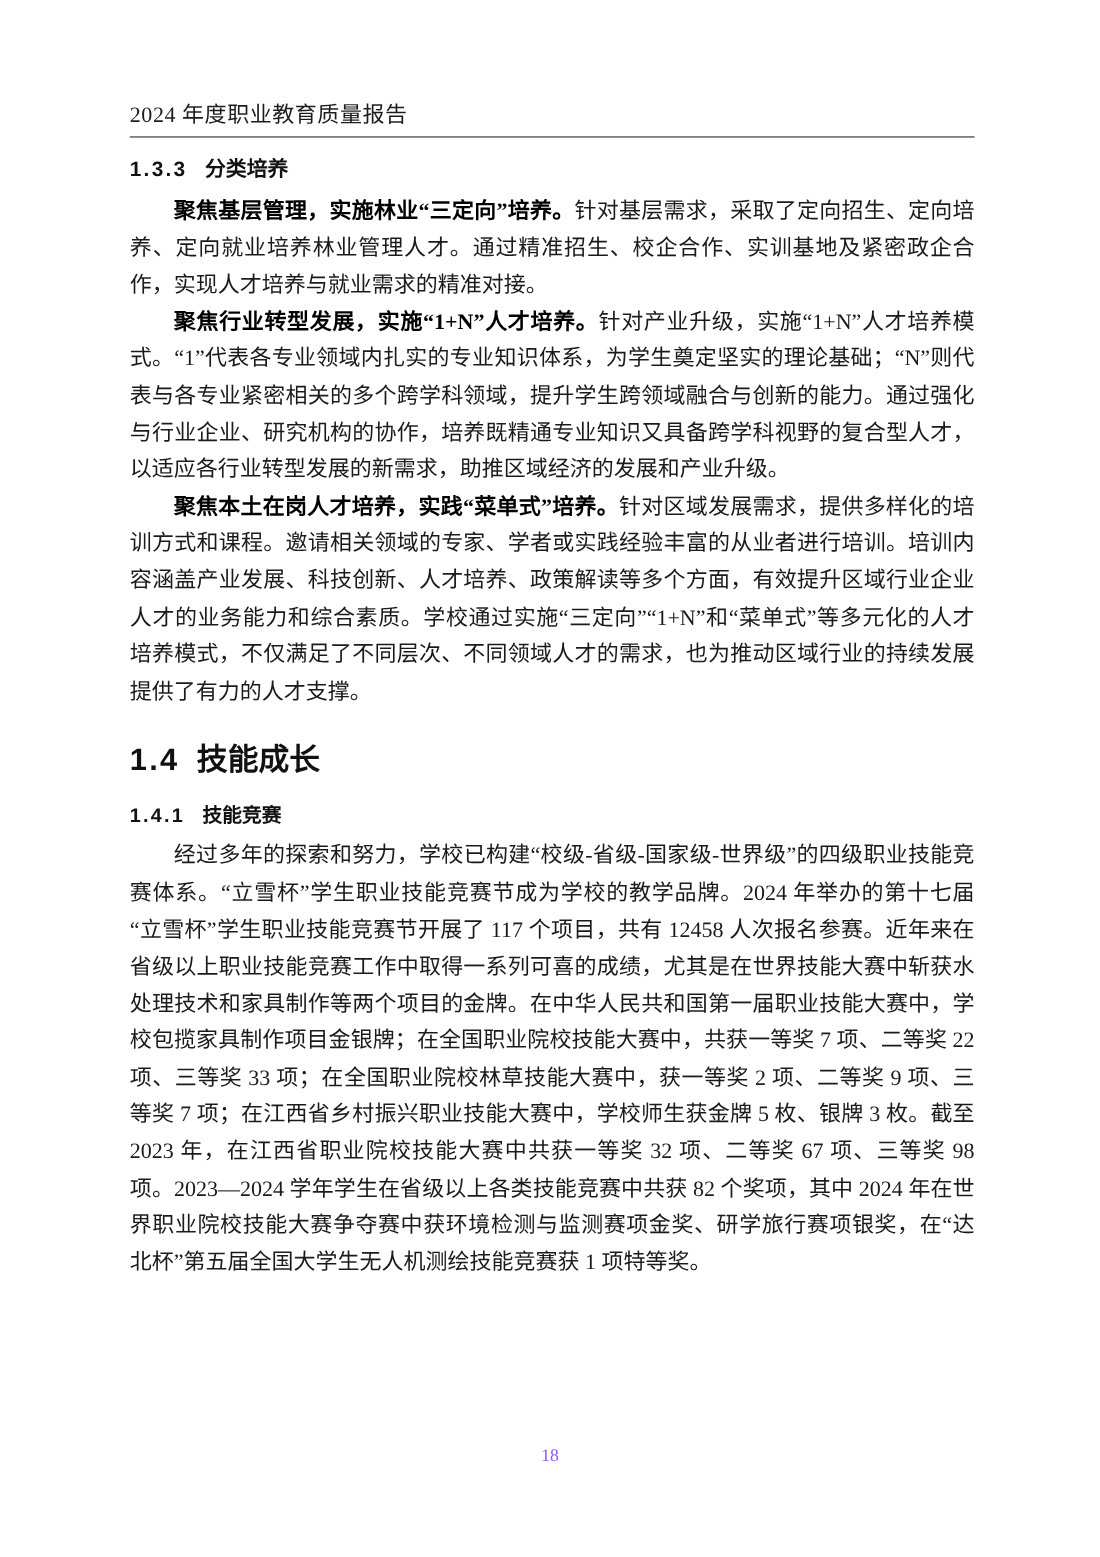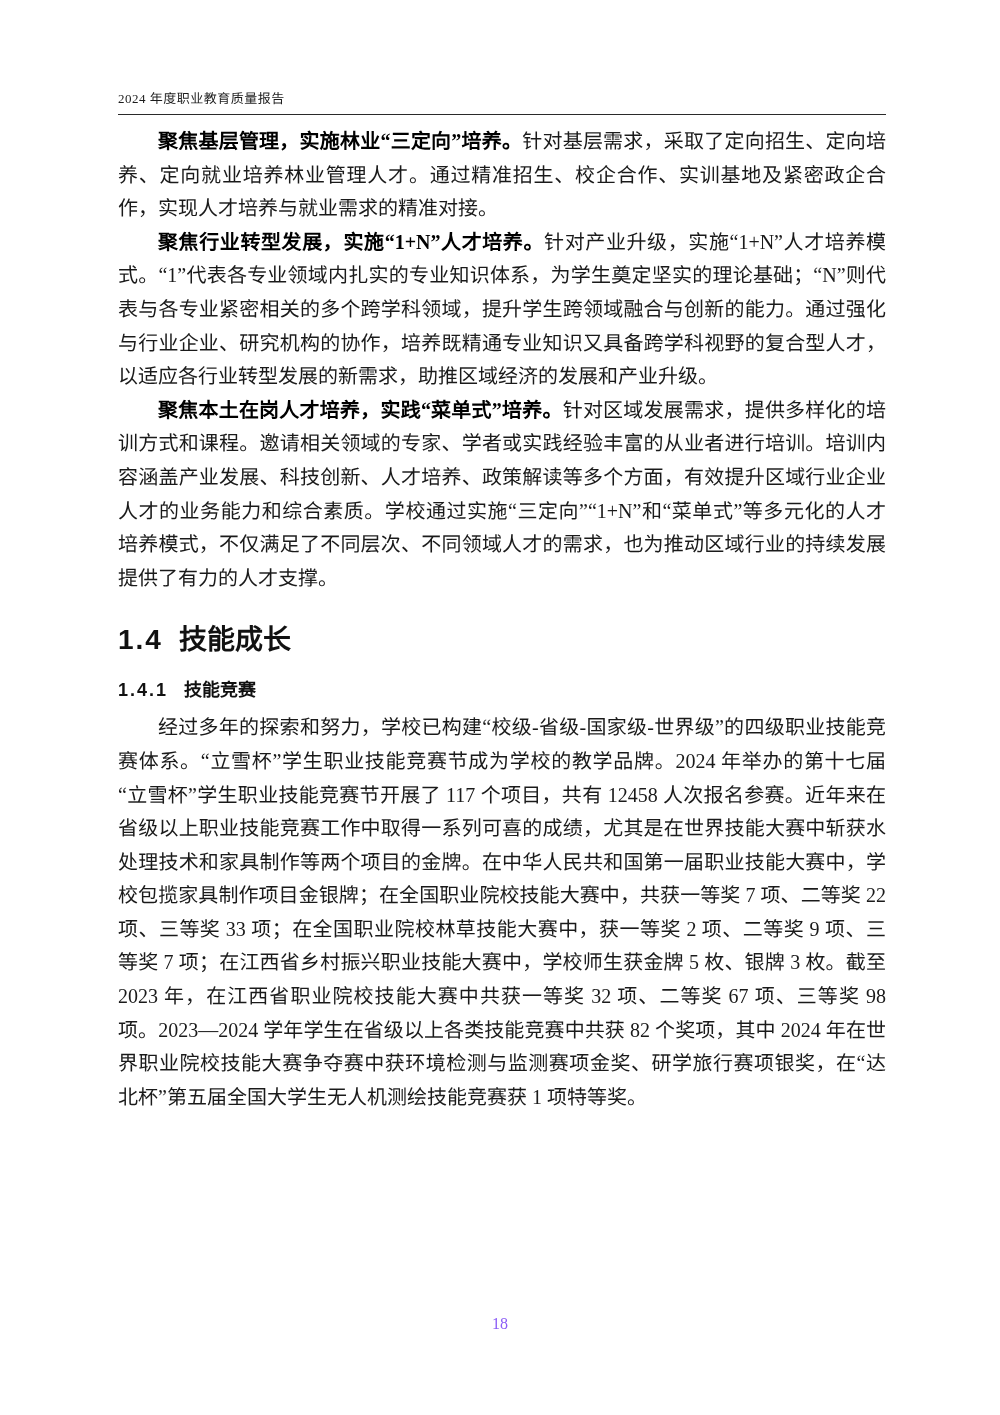--- a/index.html
+++ b/index.html
@@ -20,21 +20,21 @@
     background: #ffffff;
     overflow: hidden;
   }
   .content {
     position: absolute;
     left: 118px;
     top: 88px;
     width: 768px;
   }
   .doc-header-title {
-    font-size: 13px;
+    font-size: 20px;
     letter-spacing: 0.5px;
     color: #1c1c1c;
     padding-bottom: 7px;
   }
   .header-rule {
     border: 0;
     border-top: 1.6px solid #2a2a2a;
     margin: 0 0 0 0;
   }
   .heading {
@@ -85,20 +85,23 @@
 </style>
 </head>
 <body>
 
 <div class="page">
   <div class="content">
 
     <div class="doc-header-title">2024 年度职业教育质量报告</div>
     <hr class="header-rule">
 
+    <div class="heading h-level3">
+      <span class="num">1.3.3</span><span>分类培养</span>
+    </div>
 
     <div class="body-block">
       <p class="body-p"><span class="lead">聚焦基层管理，实施林业“三定向”培养。</span><span>针对基层需求，采取了定向招生、定向培养、定向就业培养林业管理人才。通过精准招生、校企合作、实训基地及紧密政企合作，实现人才培养与就业需求的精准对接。</span></p>
 
       <p class="body-p"><span class="lead">聚焦行业转型发展，实施“1+N”人才培养。</span><span>针对产业升级，实施“1+N”人才培养模式。“1”代表各专业领域内扎实的专业知识体系，为学生奠定坚实的理论基础；“N”则代表与各专业紧密相关的多个跨学科领域，提升学生跨领域融合与创新的能力。通过强化与行业企业、研究机构的协作，培养既精通专业知识又具备跨学科视野的复合型人才，以适应各行业转型发展的新需求，助推区域经济的发展和产业升级。</span></p>
 
       <p class="body-p"><span class="lead">聚焦本土在岗人才培养，实践“菜单式”培养。</span><span>针对区域发展需求，提供多样化的培训方式和课程。邀请相关领域的专家、学者或实践经验丰富的从业者进行培训。培训内容涵盖产业发展、科技创新、人才培养、政策解读等多个方面，有效提升区域行业企业人才的业务能力和综合素质。学校通过实施“三定向”“1+N”和“菜单式”等多元化的人才培养模式，不仅满足了不同层次、不同领域人才的需求，也为推动区域行业的持续发展提供了有力的人才支撑。</span></p>
     </div>
 
     <div class="heading h-level2">

